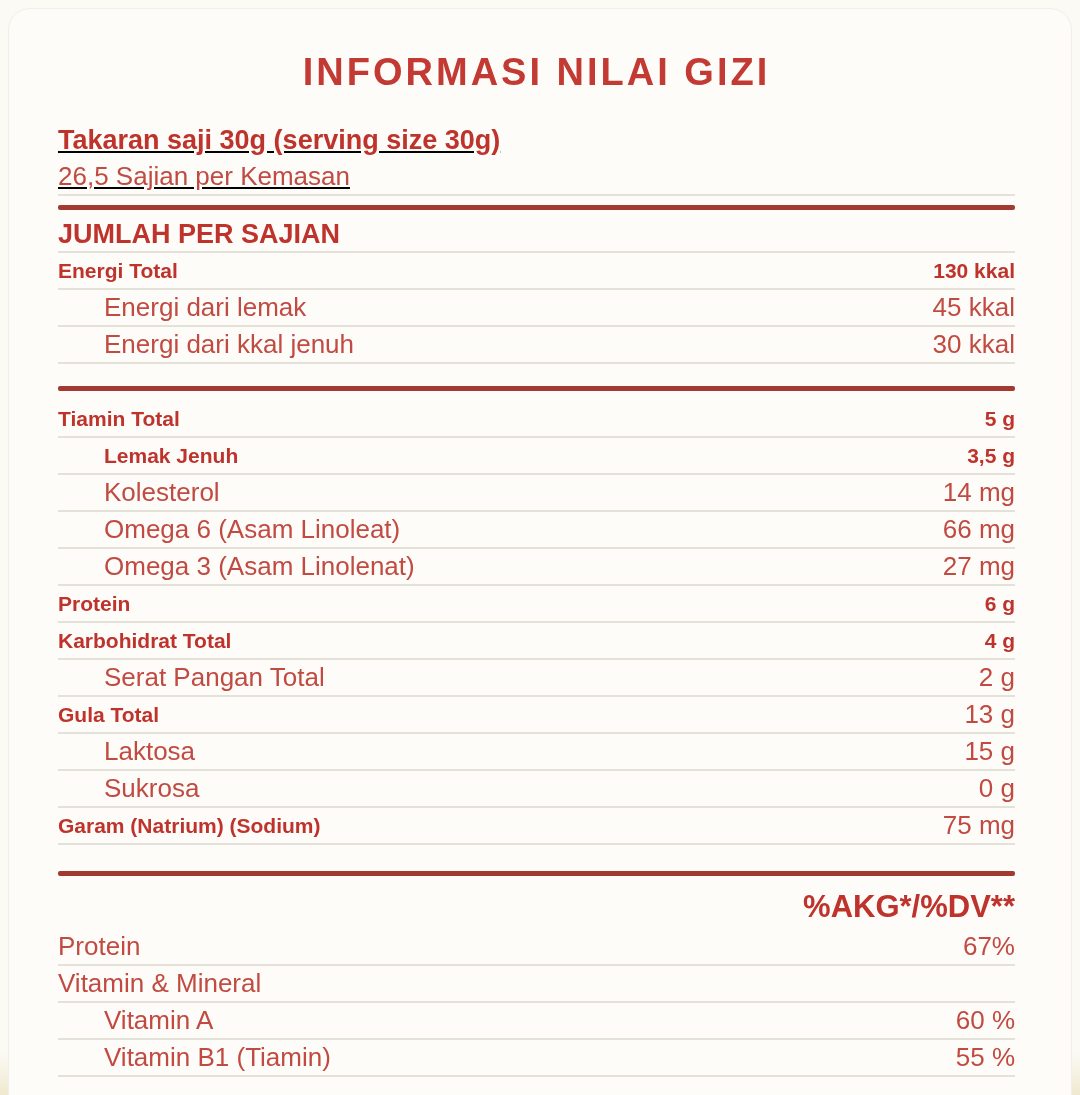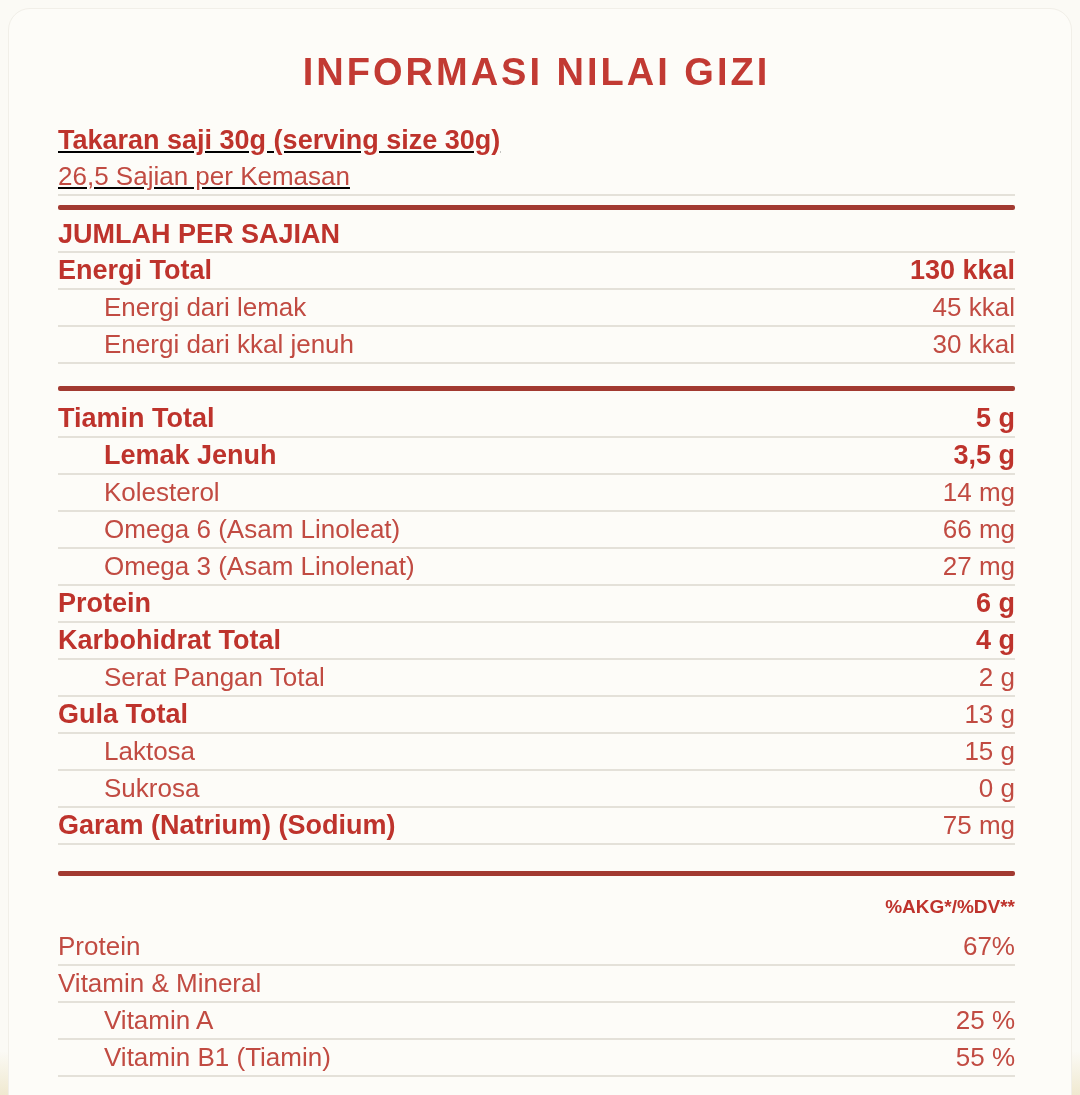--- a/index.html
+++ b/index.html
@@ -63,25 +63,25 @@
   .row{
     height:37px;
     display:flex; align-items:center; justify-content:space-between;
     border-bottom:2px solid var(--hairline);
     font-size:26px;
     color:var(--text-red);
   }
   .row .lbl{white-space:nowrap;}
   .row .val{white-space:nowrap; text-align:right;}
   .row.indent .lbl{padding-left:46px;}
-  .b{font-weight:bold; color:var(--bold-red); font-size:27px;}
+  .b{font-weight:bold; color:var(--bold-red); font-size:21px;}
   .dv-header{
     margin-top:13px;
     height:36px; display:flex; align-items:center; justify-content:flex-end;
-    font-size:19px; font-weight:bold; color:var(--bold-red);
+    font-size:31px; font-weight:bold; color:var(--bold-red);
   }
 </style>
 </head>
 <body>
 
 <div class="card">
 
   <h1 class="title">INFORMASI NILAI GIZI</h1>
 
   <div class="serving">
@@ -169,21 +169,21 @@
       <div class="row">
         <span class="lbl">Protein</span>
         <span class="val">67%</span>
       </div>
       <div class="row">
         <span class="lbl">Vitamin &amp; Mineral</span>
         <span class="val"></span>
       </div>
       <div class="row indent">
         <span class="lbl">Vitamin A</span>
-        <span class="val">25 %</span>
+        <span class="val">60 %</span>
       </div>
       <div class="row indent">
         <span class="lbl">Vitamin B1 (Tiamin)</span>
         <span class="val">55 %</span>
       </div>
     </div>
 
 </div>
 
 </body></html>

